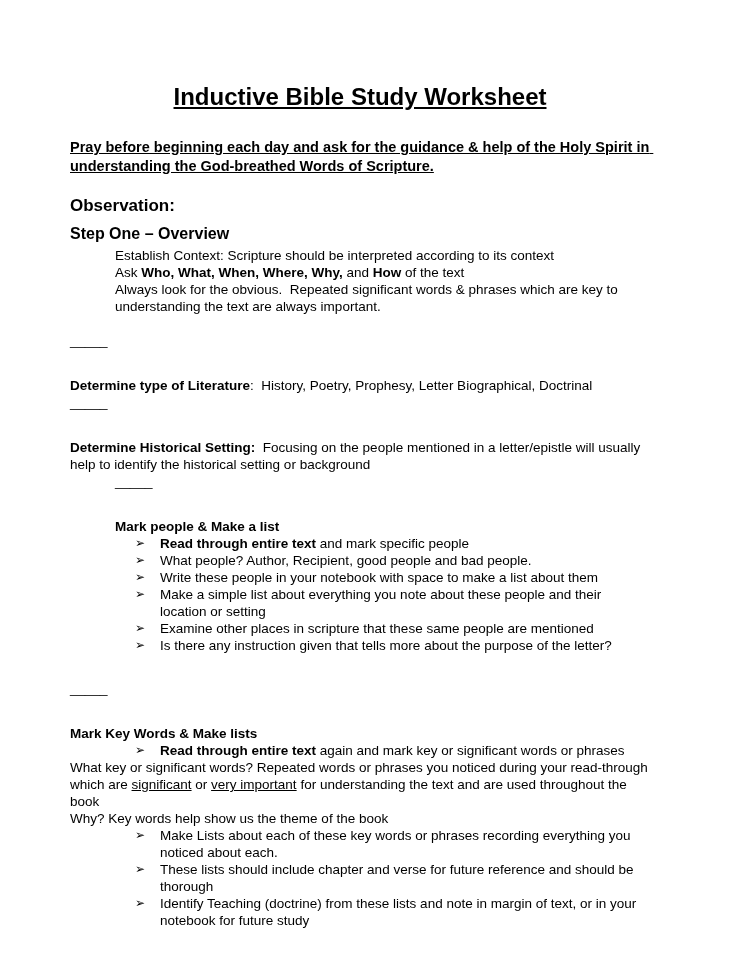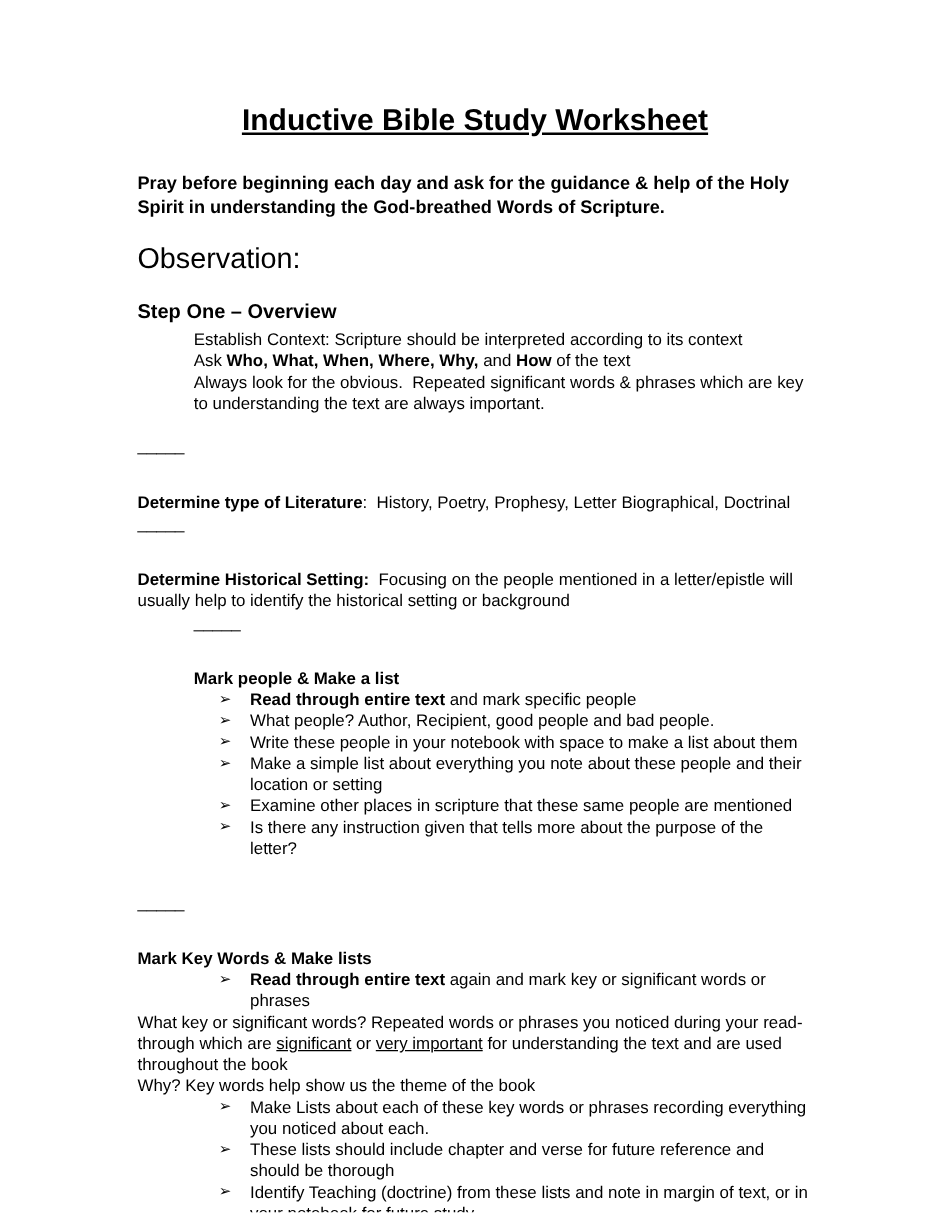--- a/index.html
+++ b/index.html
@@ -5,46 +5,47 @@
   * { margin: 0; padding: 0; box-sizing: border-box; }
   html, body { background: #ffffff; }
   .page {
     width: 750px;
     height: 970px;
     background: #ffffff;
     color: #000000;
     font-family: "Liberation Sans", sans-serif;
     font-size: 13.5px;
     line-height: 17px;
-    padding: 82px 100px 0 110px;
+    padding: 82px 100px 0 70px;
     position: relative;
     overflow: hidden;
   }
   p, span { white-space: pre-wrap; }
   .b { font-weight: bold; }
   .u { text-decoration: underline; }
   .title {
     text-align: center;
     font-size: 24px;
     line-height: 30px;
     font-weight: bold;
     text-decoration: underline;
     margin-bottom: 26px;
   }
   .intro {
     font-weight: bold;
     font-size: 14.5px;
     line-height: 19px;
     margin-bottom: 16px;
+    text-decoration: underline;
   }
   .obs-heading {
-    font-size: 23px;
+    font-size: 17px;
     line-height: 28px;
-    font-weight: normal;
-    margin-bottom: 20px;
+    font-weight: bold;
+    margin-bottom: 4px;
   }
   .step-heading {
     font-size: 16px;
     line-height: 20px;
     font-weight: bold;
     margin-bottom: 3px;
   }
   .indent1 { margin-left: 45px; }
   .row { display: flex; align-items: flex-start; flex-direction: column; }
   .row .blank { flex: 0 0 45px; }

